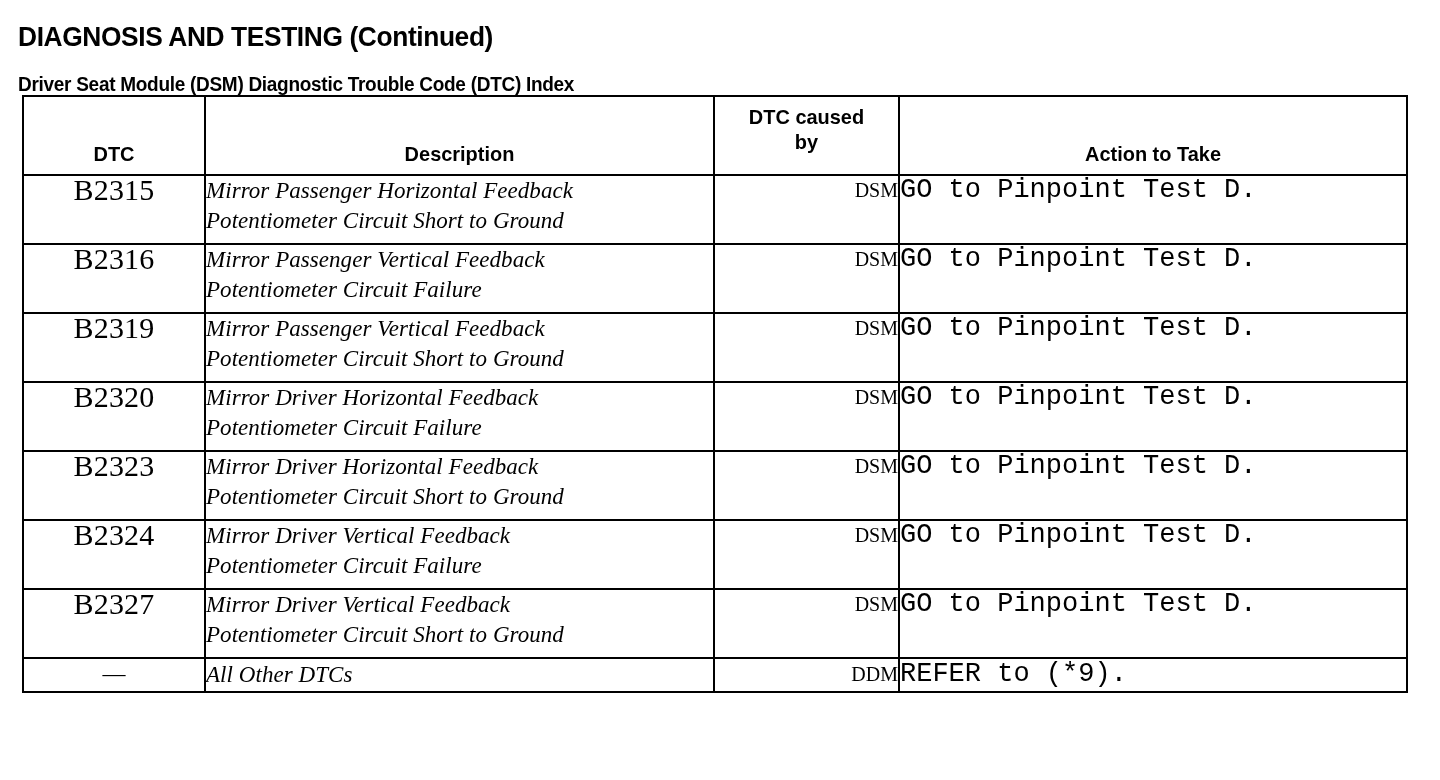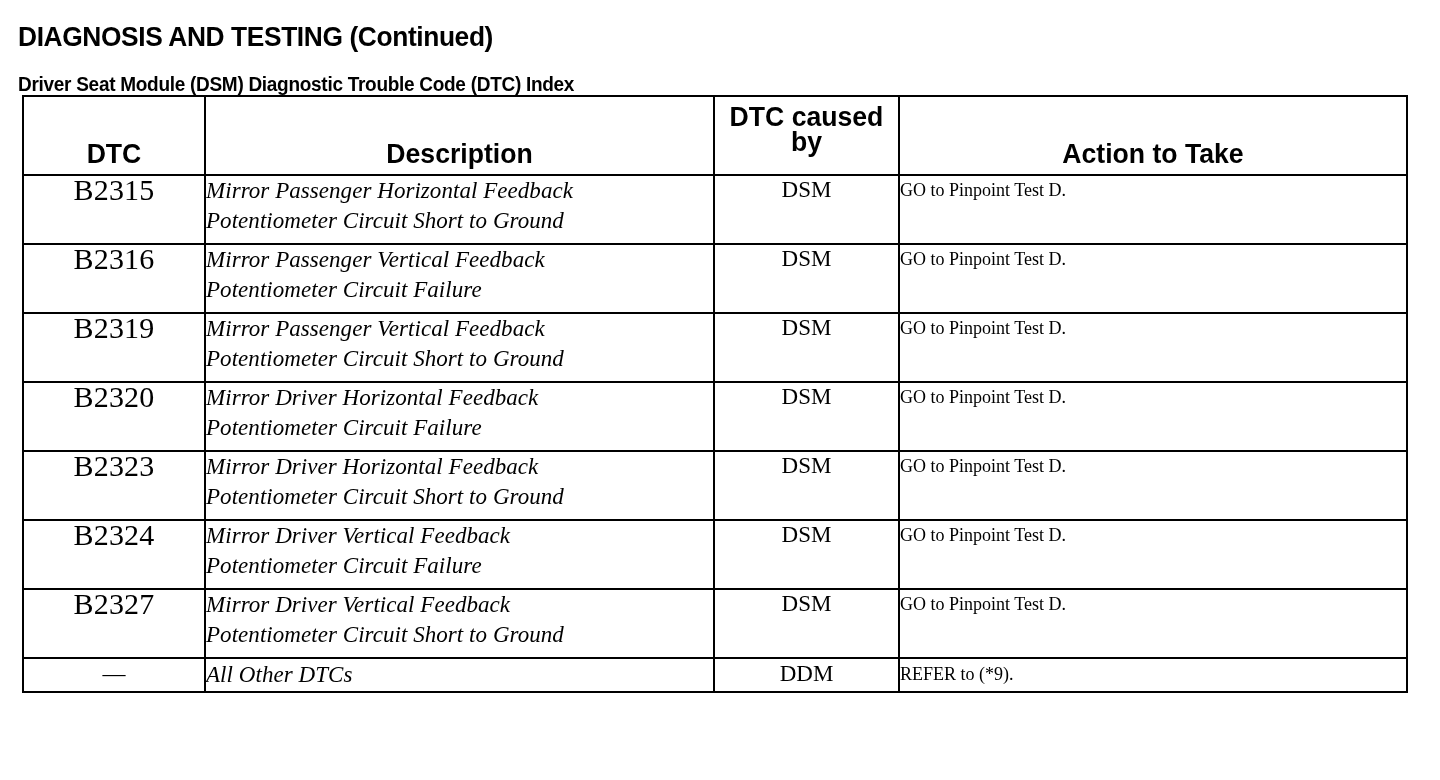--- a/index.html
+++ b/index.html
@@ -73,21 +73,21 @@
   .col-desc     { width: 509px; }
   .col-caused   { width: 185px; }
   .col-action   { width: 508px; }
 
   
   .hdr-row th {
     height: 69px;
     vertical-align: bottom;
     font-family: "Liberation Sans", "DejaVu Sans", sans-serif;
     font-weight: bold;
-    font-size: 28px;
+    font-size: 21px;
     line-height: 25px;
     padding-bottom: 8px;
   }
   .hdr-row th .hdr-inner {
     display: block;
     transform: scaleX(0.95);
   }
   .hdr-caused {
     vertical-align: top !important;
     padding-top: 7px !important;
@@ -111,29 +111,30 @@
   }
   .cell-desc {
     font-size: 23px;
     line-height: 30px;
     padding: 6px 0 0 12px;
     letter-spacing: 0.05px;
     font-style: italic;
   }
   .cell-desc .l2 { display: block; }
   .cell-caused {
-    text-align: center;
-    font-size: 23px;
+    text-align: right;
+    font-size: 20px;
     line-height: 28px;
     padding-top: 7px;
   }
   .cell-action {
-    font-size: 18px;
+    font-size: 27px;
     line-height: 28px;
     padding: 6px 0 0 11px;
+    font-family: Liberation Mono, monospace;
   }
   .data-row.short .cell-dtc,
   .data-row.short .cell-caused,
   .data-row.short .cell-desc,
   .data-row.short .cell-action {
     padding-top: 1px;
   }
   .dash-mark {
     font-size: 23px;
     letter-spacing: 0;

